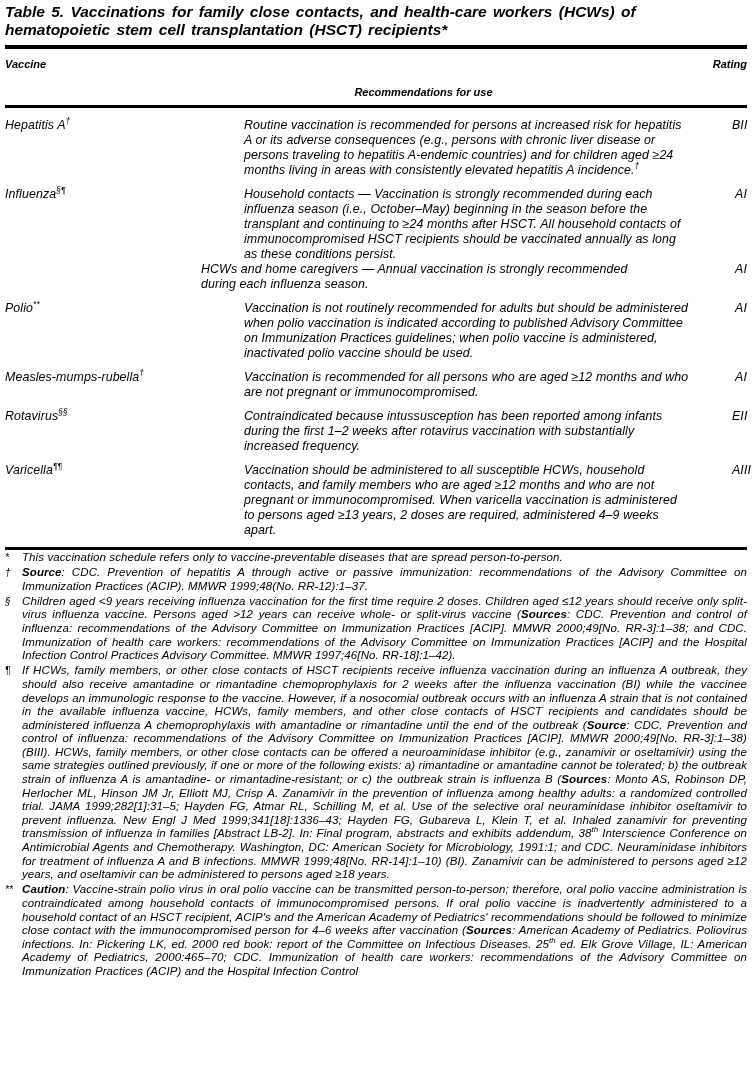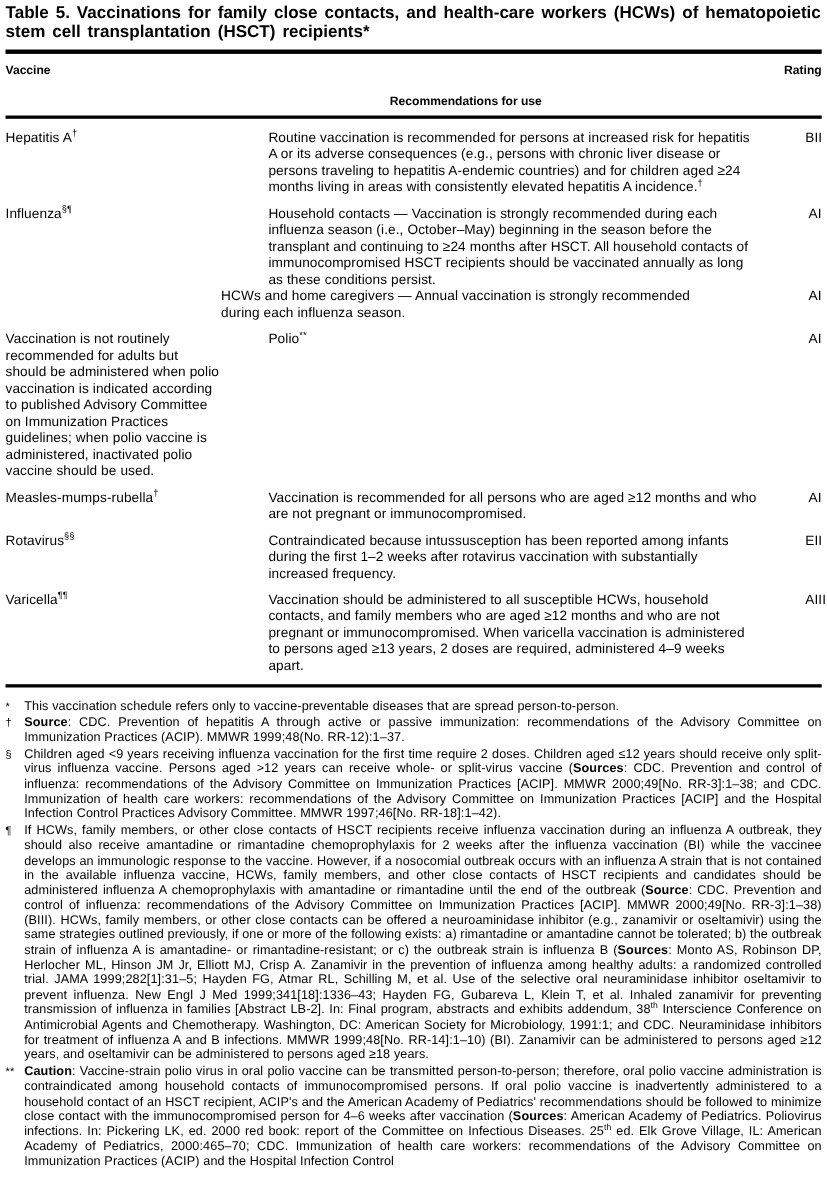--- a/index.html
+++ b/index.html
@@ -2,21 +2,21 @@
 <html><head>
 <meta charset="utf-8">
 <style>
   html, body { margin: 0; padding: 0; }
   body {
     width: 752px; height: 1085px; overflow: hidden;
     background: #ffffff; color: #000000;
     font-family: "Liberation Sans", sans-serif;
     -webkit-font-smoothing: none;
   }
-  .page { padding: 3px 5px 0 5px; }
+  .page { padding: 3px 5px 0 5px; font-style: italic; }
 
   .title {
     font-size: 15.5px; font-weight: 700; line-height: 1.18;
     margin: 0 0 5px 0; letter-spacing: 0; word-spacing: 2px;
   }
 
   .rule { height: 0; border-top: 3px solid #000; }
   .rule.thick { border-top-width: 4px; }
 
   .thead {
@@ -31,21 +31,21 @@
   .trow {
     display: grid; grid-template-columns: 196px 445px 1fr;
     font-size: 12.4px; line-height: 15px; letter-spacing: 0.1px;
   }
   .trow.row-start { margin-top: 9px; gap: 43px; }
   .cell.rating { text-align: right; }
   .cell.vaccine { padding-right: 6px; }
 
   sup { font-size: 68%; line-height: 0; }
 
-  #footnotes { padding: 10px 0 0 0; }
+  #footnotes { padding: 0 0 0 0; }
   .fnote {
     font-size: 11.5px; line-height: 13.6px; letter-spacing: 0.1px;
     text-align: justify;
     padding-left: 17px; text-indent: -17px;
     margin-top: 1.5px;
   }
   .fnmark {
     display: inline-block; width: 17px; text-indent: 0;
     font-size: 10px; vertical-align: top;
   }
@@ -78,22 +78,22 @@
         <div class="cell vaccine">Influenza<sup>§¶</sup></div>
         <div class="cell rec"><span>Household contacts — Vaccination is strongly recommended during each influenza season (i.e., October–May) beginning in the season before the transplant and continuing to ≥24 months after HSCT. All household contacts of immunocompromised HSCT recipients should be vaccinated annually as long as these conditions persist.</span></div>
         <div class="cell rating">AI</div>
       </div>
       <div class="trow">
         <div class="cell vaccine"></div>
         <div class="cell rec"><span>HCWs and home caregivers — Annual vaccination is strongly recommended during each influenza season.</span></div>
         <div class="cell rating">AI</div>
       </div>
       <div class="trow row-start">
+        <div class="cell vaccine">Polio<sup>**</sup></div>
         <div class="cell rec"><span>Vaccination is not routinely recommended for adults but should be administered when polio vaccination is indicated according to published Advisory Committee on Immunization Practices guidelines; when polio vaccine is administered, inactivated polio vaccine should be used.</span></div>
-        <div class="cell vaccine">Polio<sup>**</sup></div>
         <div class="cell rating">AI</div>
       </div>
       <div class="trow row-start">
         <div class="cell vaccine">Measles-mumps-rubella<sup>†</sup></div>
         <div class="cell rec"><span>Vaccination is recommended for all persons who are aged ≥12 months and who are not pregnant or immunocompromised.</span></div>
         <div class="cell rating">AI</div>
       </div>
       <div class="trow row-start">
         <div class="cell vaccine">Rotavirus<sup>§§</sup></div>
         <div class="cell rec"><span>Contraindicated because intussusception has been reported among infants during the first 1–2 weeks after rotavirus vaccination with substantially increased frequency.</span></div>

